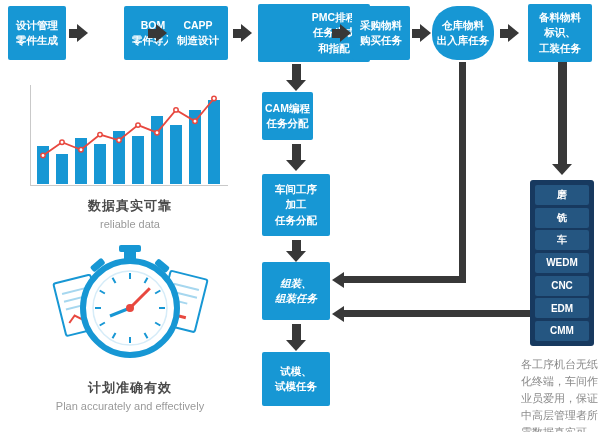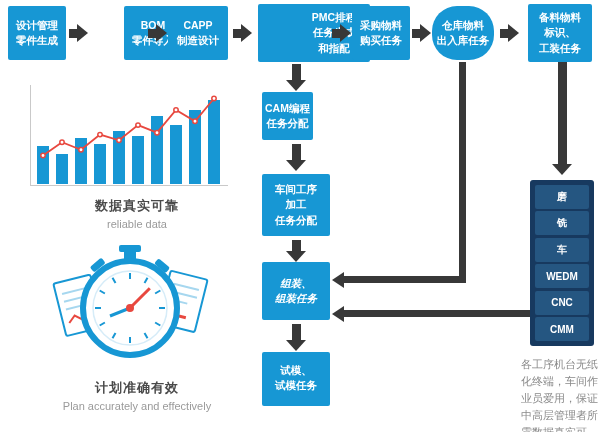--- a/index.html
+++ b/index.html
@@ -19,21 +19,21 @@
   .head-left{position:absolute;width:0;height:0;border-right:12px solid #383838;border-top:8px solid transparent;border-bottom:8px solid transparent;}
   
   #machine-panel{position:absolute;left:530px;top:180px;width:64px;height:166px;background:#17395f;border-radius:3px;
                  display:flex;flex-direction:column;gap:2.5px;padding:5px;box-sizing:border-box;}
   .machine-row{flex:1;background:#255681;color:#fff;font-weight:bold;font-size:10px;display:flex;align-items:center;justify-content:center;border-radius:2px;}
   
   #chart{position:absolute;left:30px;top:85px;width:197px;height:100px;border-left:1px solid #c9c9c9;border-bottom:1px solid #c9c9c9;}
   #bar-group{position:absolute;left:6px;bottom:1px;height:95px;display:flex;align-items:flex-end;gap:7px;}
   .bar{width:12px;background:#1797d4;}
   #chart svg{position:absolute;left:0;top:0;}
-  .cap-wrap{position:absolute;left:0;width:260px;text-align:center;padding-left:7px;}
+  .cap-wrap{position:absolute;left:0;width:260px;text-align:center;}
   .cap-zh{font-size:13px;font-weight:bold;color:#4a4a4a;letter-spacing:1px;}
   .cap-en{font-size:11px;color:#9a9a9a;margin-top:3px;}
   #note{position:absolute;left:521px;top:356px;width:78px;font-size:11px;color:#8a8a8a;line-height:1.55;}
   #stopwatch{position:absolute;left:50px;top:238px;}
 </style>
 </head>
 <body>
 
 <div id="stage">
 
@@ -95,41 +95,42 @@
   <div class="v-arrow" style="left:286px;top:240px;">
       <span class="shaft" style="height:11px;"></span>
       <span class="head"></span>
     </div>
   <div class="box" style="left:262px;top:262px;width:68px;height:58px;font-style:italic;">组装、
 组装任务</div>
   <div class="v-arrow" style="left:286px;top:324px;">
       <span class="shaft" style="height:16px;"></span>
       <span class="head"></span>
     </div>
-  <div class="box" style="left:262px;top:352px;width:68px;height:54px;font-family:Liberation Mono, monospace;">试模、
+  <div class="box" style="left:262px;top:352px;width:68px;height:54px;">试模、
 试模任务</div>
 
   <div class="conn" style="left:459px;top:62px;width:7px;height:221px;"></div>
   <div class="conn" style="left:344px;top:276px;width:122px;height:7px;"></div>
   <div class="head-left" style="left:332px;top:272px;"></div>
 
   <div class="v-arrow" style="left:552px;top:62px;">
       <span class="shaft" style="height:102px;"></span>
       <span class="head"></span>
     </div>
 
   <div class="conn" style="left:344px;top:310px;width:186px;height:7px;"></div>
   <div class="head-left" style="left:332px;top:306px;"></div>
 
   <div id="machine-panel">
     <div class="machine-row">磨</div>
     <div class="machine-row">铣</div>
     <div class="machine-row">车</div>
     <div class="machine-row">WEDM</div>
     <div class="machine-row">CNC</div>
+    <div class="machine-row">EDM</div>
     <div class="machine-row">CMM</div>
   </div>
 
   <div id="note">各工序机台无纸化终端，车间作业员爱用，保证中高层管理者所需数据真实可靠。</div>
 
   <div id="chart">
     <div id="bar-group">
         <div class="bar" style="height: 38px;"></div>
         <div class="bar" style="height: 30px;"></div>
         <div class="bar" style="height: 46px;"></div>

